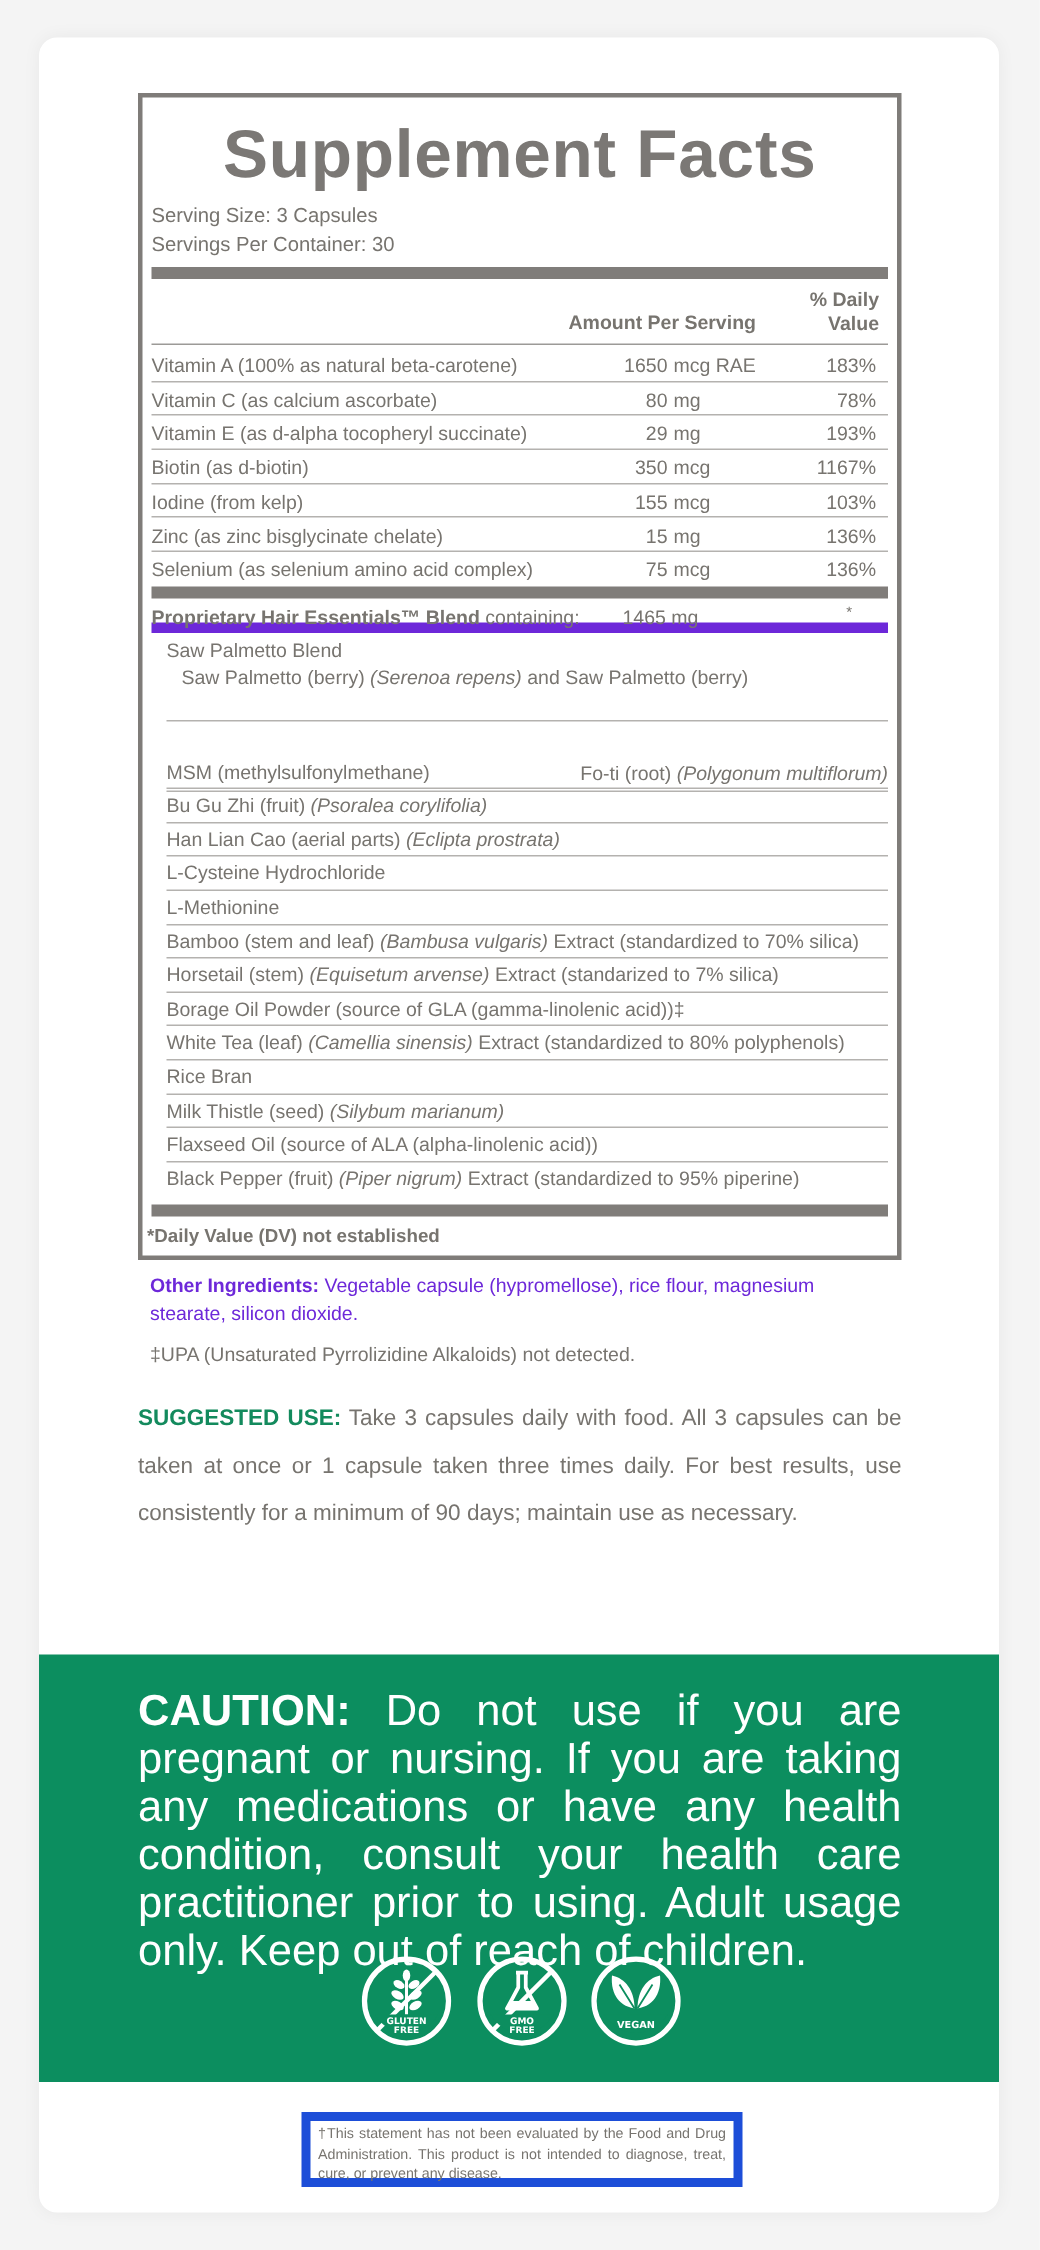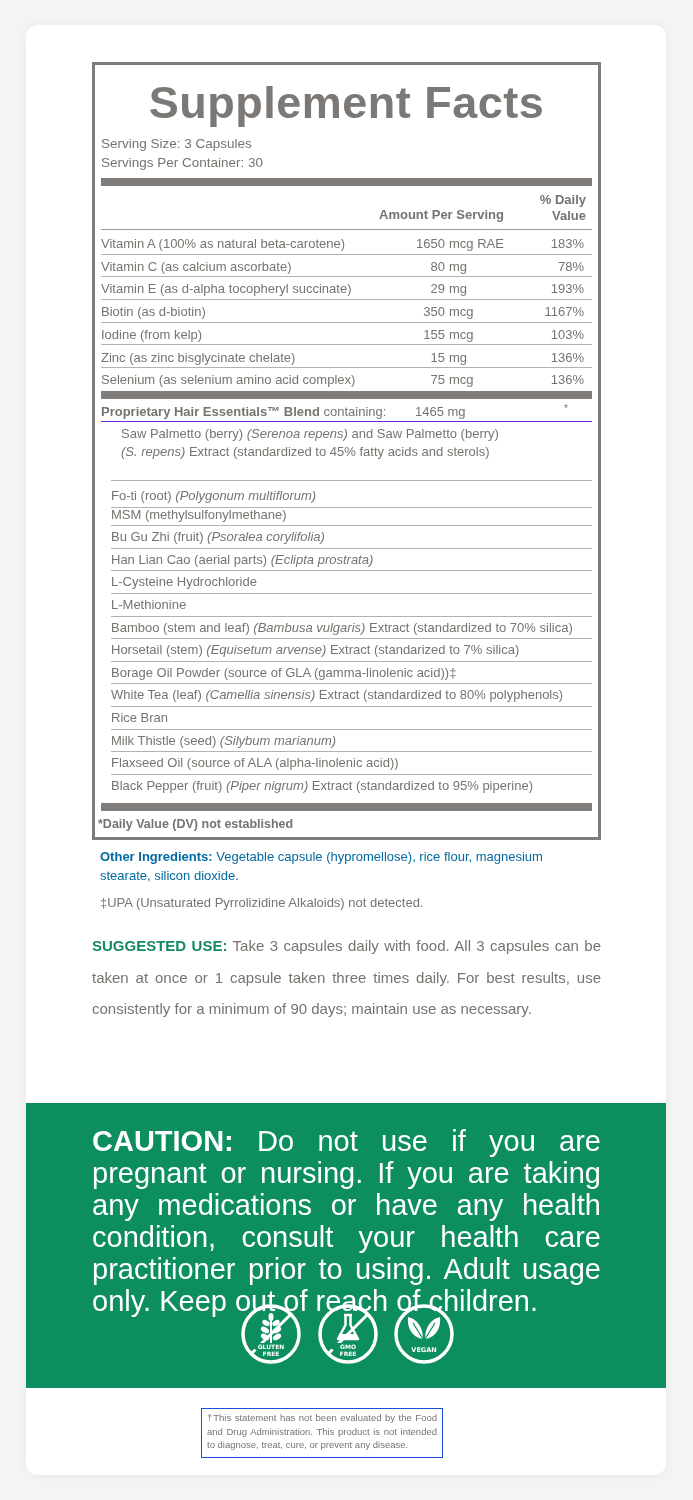--- a/index.html
+++ b/index.html
@@ -35,47 +35,47 @@
   .hdr-dv { position: absolute; right: 12px; top: 127px; width: 60px; text-align: right; font-size: 13px; font-weight: bold; color: #77746f; line-height: 16px; }
   .hdr-line { position: absolute; left: 6px; right: 6px; top: 164px; height: 1px; background: #9c9a97; }
 
   .vrow { position: absolute; left: 6px; right: 6px; height: 22.7px; border-bottom: 1px solid #b4b2af; font-size: 13px; color: #77746f; }
   .vrow:last-child { border-bottom: none; }
   .vrow .name { position: absolute; left: 0; top: 4px; white-space: nowrap; }
   .vrow .amt { position: absolute; left: 306px; top: 4px; width: 120px; white-space: nowrap; }
   .vrow .amt .num { display: inline-block; width: 38px; text-align: right; margin-right: 4px; }
   .vrow .dv { position: absolute; right: 8px; top: 4px; }
 
-  .blend-head { position: absolute; left: 6px; right: 6px; top: 336px; height: 21px; border-bottom: 1px solid #6d28d9; font-size: 13px; color: #77746f; }
+  .blend-head { position: absolute; left: 6px; right: 6px; top: 336px; height: 21px; border-bottom: 7px solid #6d28d9; font-size: 13px; color: #77746f; }
   .blend-head .name { position: absolute; left: 0; top: 3px; white-space: nowrap; }
   .blend-head .name b { font-weight: bold; }
   .blend-head .amt { position: absolute; left: 314px; top: 3px; }
   .blend-head .dv { position: absolute; right: 24px; top: 2px; font-size: 10px; }
 
   .brow { position: absolute; left: 16px; right: 6px; border-bottom: 1px solid #b4b2af; font-size: 13px; color: #77746f; line-height: 17.5px; padding-top: 2px; }
   .brow .sub { padding-left: 10px; }
   .brow i { font-style: italic; }
 
   .dv-note { position: absolute; left: 3px; top: 752px; font-size: 12.5px; font-weight: bold; color: #77746f; }
 
-  .other { position: absolute; left: 74px; top: 822px; width: 470px; font-size: 13px; color: #0369a1; line-height: 19px; }
+  .other { position: absolute; left: 74px; top: 822px; width: 470px; font-size: 13px; color: #6d28d9; line-height: 19px; }
   .other b { font-weight: bold; }
   .upa { position: absolute; left: 74px; top: 870px; font-size: 13px; color: #77746f; }
 
   .suggested { position: absolute; left: 66px; top: 905px; width: 509px; font-size: 15px; line-height: 31.5px; color: #77746f; text-align: justify; }
   .suggested .lbl { color: #138a5d; font-weight: bold; }
 
   .caution-band { position: absolute; left: 0; top: 1078px; width: 640px; height: 285px; background: #0c8e5f; }
   .caution { position: absolute; left: 66px; top: 22px; width: 509px; font-size: 29px; line-height: 32px; color: #ffffff; text-align: justify; }
   .caution .lbl { font-weight: bold; }
 
   .badges { position: absolute; left: 214px; top: 200px; width: 215px; height: 64px; display: flex; justify-content: space-between; }
   .badge { width: 62px; height: 62px; }
 
-  .fda { position: absolute; left: 175px; top: 1383px; width: 242px; height: 50px; border: 1px solid #1d4ed8; padding: 2px 5px; font-size: 9.5px; line-height: 13.5px; color: #77746f; text-align: justify; }
+  .fda { position: absolute; left: 175px; top: 1383px; width: 294px; height: 50px; border: 6px solid #1d4ed8; padding: 2px 5px; font-size: 9.5px; line-height: 13.5px; color: #77746f; text-align: justify; }
 </style>
 </head>
 <body>
 
 <div class="card">
 
   <div class="facts">
     <div class="facts-title">Supplement Facts</div>
     <div class="serving size">Serving Size: 3 Capsules</div>
     <div class="serving per">Servings Per Container: 30</div>
@@ -129,24 +129,24 @@
     <div class="thick-bar mid"></div>
 
     <div class="blend-head">
       <span class="name"><b>Proprietary Hair Essentials™ Blend</b><span> containing:</span></span>
       <span class="amt">1465 mg</span>
       <span class="dv">*</span>
     </div>
 
     <div id="blend-rows">
         <div class="brow" style="top: 358px; height: 58px;">
+          <div>Saw Palmetto Blend</div>
           <div class="sub"><span>Saw Palmetto (berry) </span><i>(Serenoa repens)</i><span> and Saw Palmetto (berry)</span></div>
-          <div class="sub"><i>(S. repens)</i><span> Extract (standardized to 45% fatty acids and sterols)</span></div>
-        </div>
-        <div class="brow" style="top: 420px; height: 22.6px;"><span>Fo-ti (root) </span><i>(Polygonum multiflorum)</i><span></span></div>
+        </div>
+        <div class="brow" style="top: 440px; height: 22.6px; text-align: right;"><span>Fo-ti (root) </span><i>(Polygonum multiflorum)</i><span></span></div>
         <div class="brow" style="top: 438.6px; height: 22.6px;"><span>MSM (methylsulfonylmethane)</span><i></i><span></span></div>
         <div class="brow" style="top: 461.2px; height: 22.6px;"><span>Bu Gu Zhi (fruit) </span><i>(Psoralea corylifolia)</i><span></span></div>
         <div class="brow" style="top: 483.8px; height: 22.6px;"><span>Han Lian Cao (aerial parts) </span><i>(Eclipta prostrata)</i><span></span></div>
         <div class="brow" style="top: 506.4px; height: 22.6px;"><span>L-Cysteine Hydrochloride</span><i></i><span></span></div>
         <div class="brow" style="top: 529px; height: 22.6px;"><span>L-Methionine</span><i></i><span></span></div>
         <div class="brow" style="top: 551.6px; height: 22.6px;"><span>Bamboo (stem and leaf) </span><i>(Bambusa vulgaris)</i><span> Extract (standardized to 70% silica)</span></div>
         <div class="brow" style="top: 574.2px; height: 22.6px;"><span>Horsetail (stem) </span><i>(Equisetum arvense)</i><span> Extract (standarized to 7% silica)</span></div>
         <div class="brow" style="top: 596.8px; height: 22.6px;"><span>Borage Oil Powder (source of GLA (gamma-linolenic acid))‡</span><i></i><span></span></div>
         <div class="brow" style="top: 619.4px; height: 22.6px;"><span>White Tea (leaf) </span><i>(Camellia sinensis)</i><span> Extract (standardized to 80% polyphenols)</span></div>
         <div class="brow" style="top: 642px; height: 22.6px;"><span>Rice Bran</span><i></i><span></span></div>

